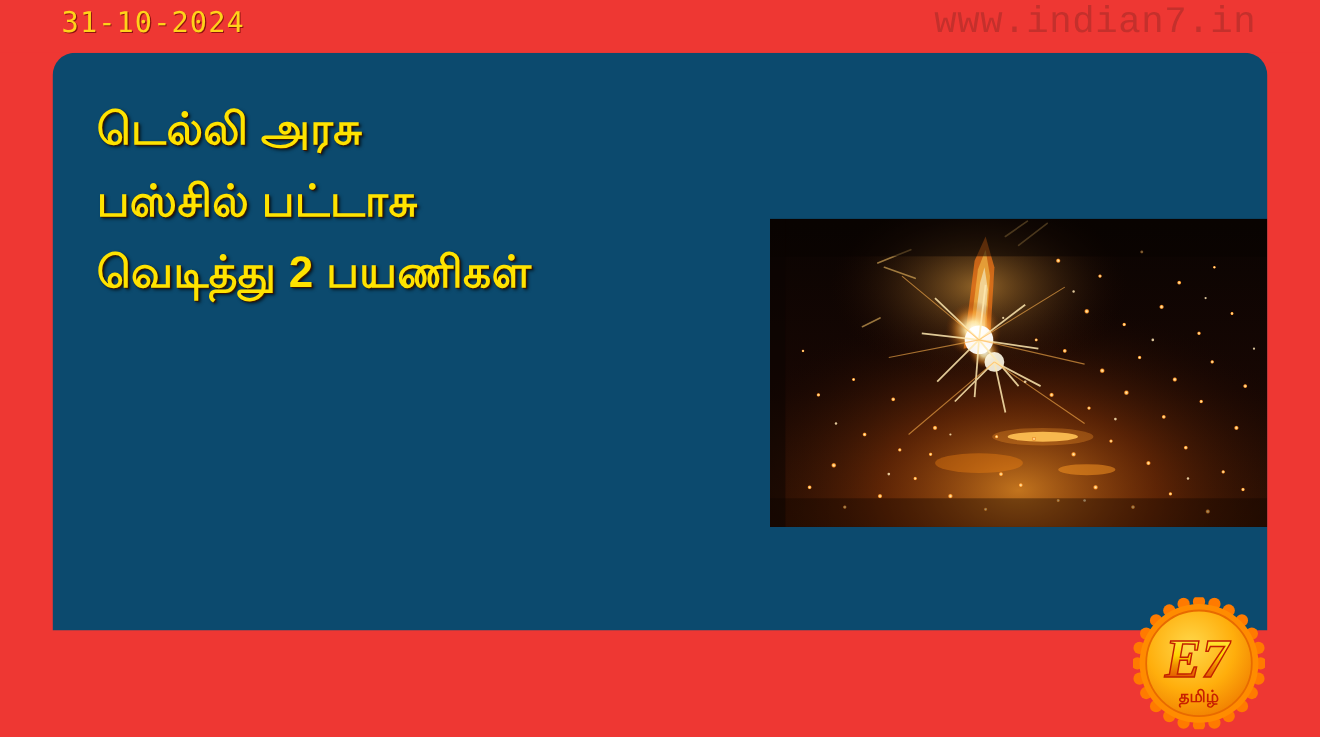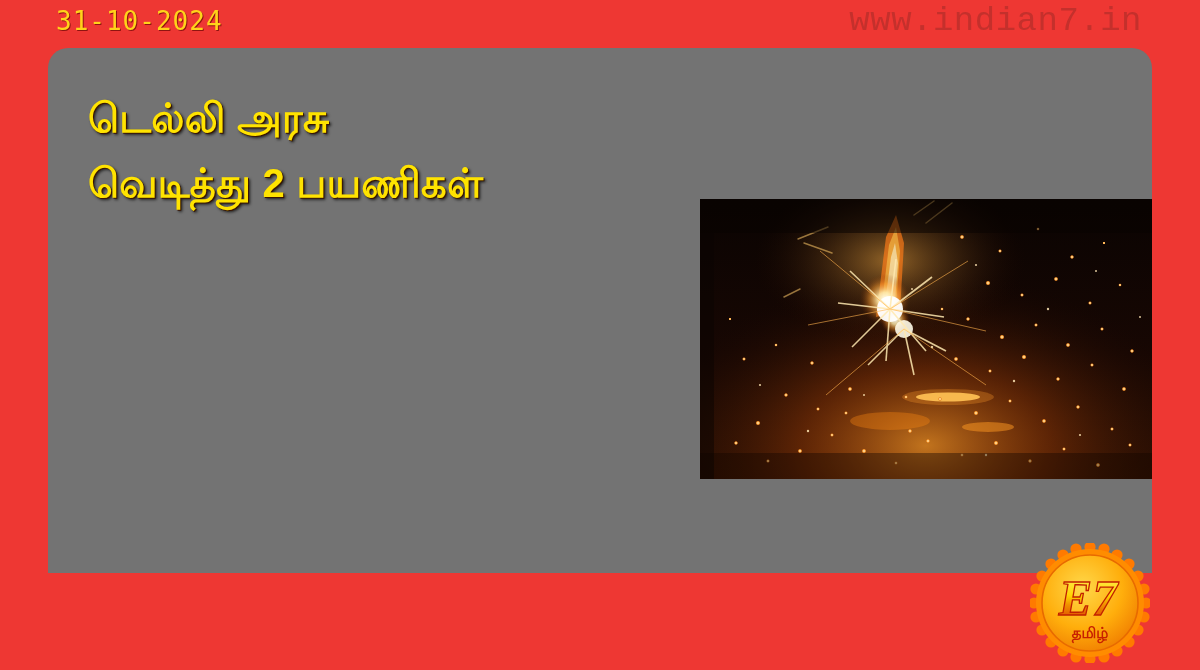--- a/index.html
+++ b/index.html
@@ -51,21 +51,21 @@
     user-select: none;
   }
 
   
   .card {
     position: absolute;
     left: 48px;
     top: 48px;
     width: 1104px;
     height: 525px;
-    background: #737373;
+    background: #0c4a6e;
     border-radius: 20px 20px 0 0;
     overflow: hidden;
     z-index: 2;
   }
 
   
   .headline {
     position: absolute;
     left: 40px;
     top: 38px;
@@ -116,20 +116,21 @@
 <div class="top-strip">
   <div class="date-label">31-10-2024</div>
 
   <div class="watermark">www.indian7.in</div>
 </div>
 
 <div class="card">
 
   <div class="headline">
     <div class="headline-line">டெல்லி அரசு</div>
+    <div class="headline-line">பஸ்சில் பட்டாசு</div>
     <div class="headline-line">வெடித்து 2 பயணிகள்</div>
   </div>
 
   <div class="photo">
     <svg viewBox="0 0 452 280" preserveAspectRatio="none">
       <defs>
         <radialGradient id="glowCore" cx="43%" cy="40%" r="22%">
           <stop offset="0%" stop-color="#fffdf0" stop-opacity="1"></stop>
           <stop offset="28%" stop-color="#ffe9a8" stop-opacity="0.92"></stop>
           <stop offset="62%" stop-color="#ff9c2e" stop-opacity="0.45"></stop>

